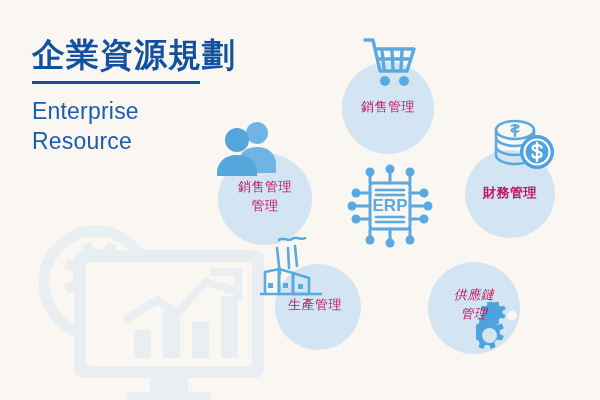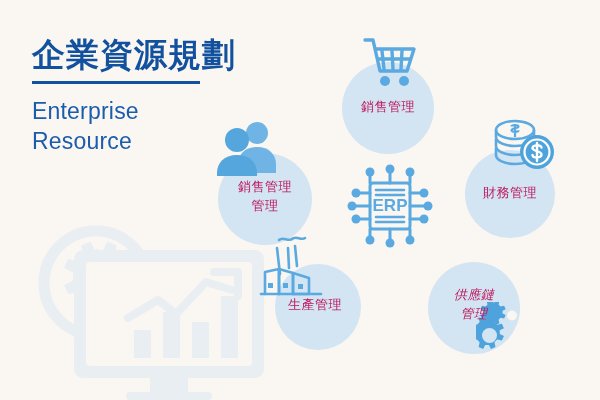--- a/index.html
+++ b/index.html
@@ -169,21 +169,21 @@
         <path d="M3 30 v7 c0 5 8.5 9 19 9 s19-4 19-9 v-7"></path>
         <path d="M22 6 v13 M18.5 8.5 c0-2 7-2 7 0 s-7 1.6-7 3.8 s7 2 7 0" stroke-width="2.2"></path>
       </g>
       <circle cx="44" cy="34" r="17" fill="#4ea3dc"></circle>
       <circle cx="44" cy="34" r="12.5" fill="none" stroke="#ffffff" stroke-width="2.2"></circle>
       <g fill="none" stroke="#ffffff" stroke-width="2.4" stroke-linecap="round">
         <path d="M44 25 v18"></path>
         <path d="M48.5 29.5 c0-3-9-3-9 0.6 s9 2.4 9 6.4 s-9 3.6-9 0.4"></path>
       </g>
     </svg>
-    <div class="node-label" style="left:0; top:34px; width:90px;">財務管理</div>
+    <div class="node-label" style="left:0; top:34px; width:90px;font-weight:bold;">財務管理</div>
   </div>
 
   <div class="node" style="left:275px; top:264px; width:88px; height:86px;">
     <div class="node-circle" style="left:0; top:0; width:86px; height:86px;"></div>
     <svg class="node-icon" style="left:-16px; top:-28px;" width="66" height="60" viewBox="0 0 66 60" xmlns="http://www.w3.org/2000/svg">
       <g fill="none" stroke="#5aa9e0" stroke-width="2.6" stroke-linecap="round" stroke-linejoin="round">
         <path d="M20 4 c4-4 9 2 13-1"></path>
         <path d="M33 3 c4-4 9 2 13-1"></path>
         <path d="M18 12 l3 26 M29 12 l1 20 M36 10 l2 20"></path>
         <path d="M6 58 V36 l14-3 v25"></path>

